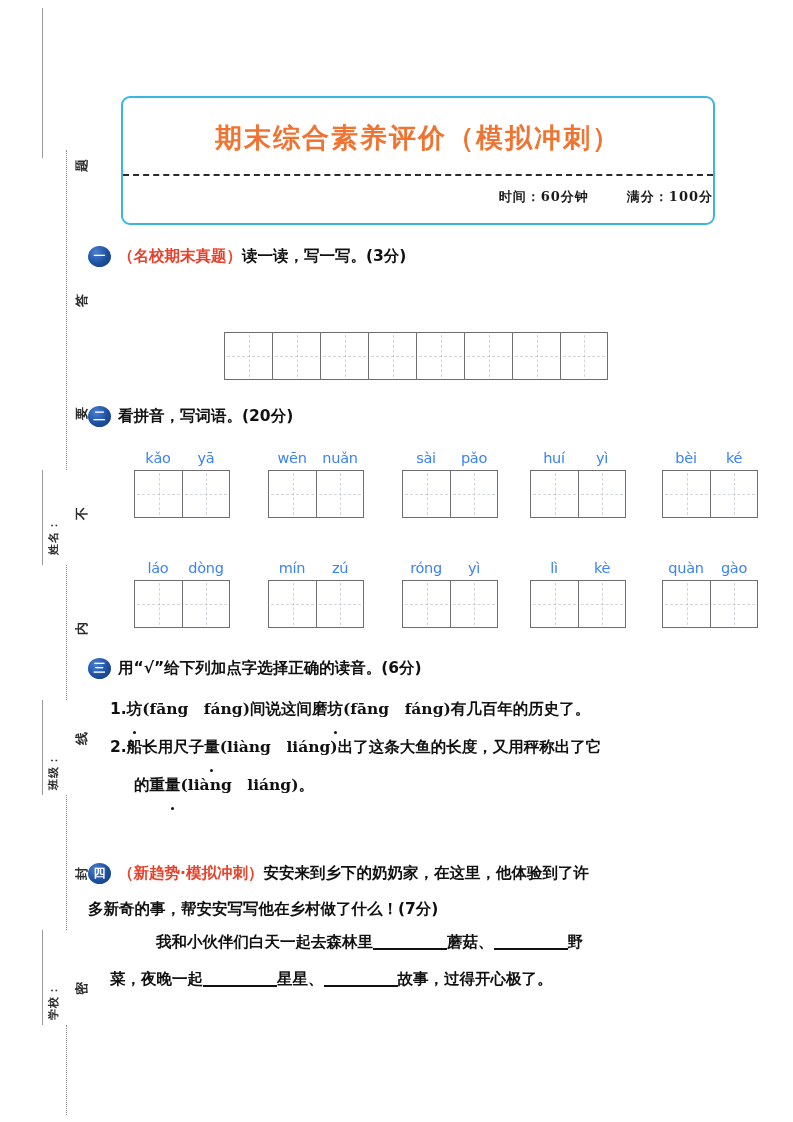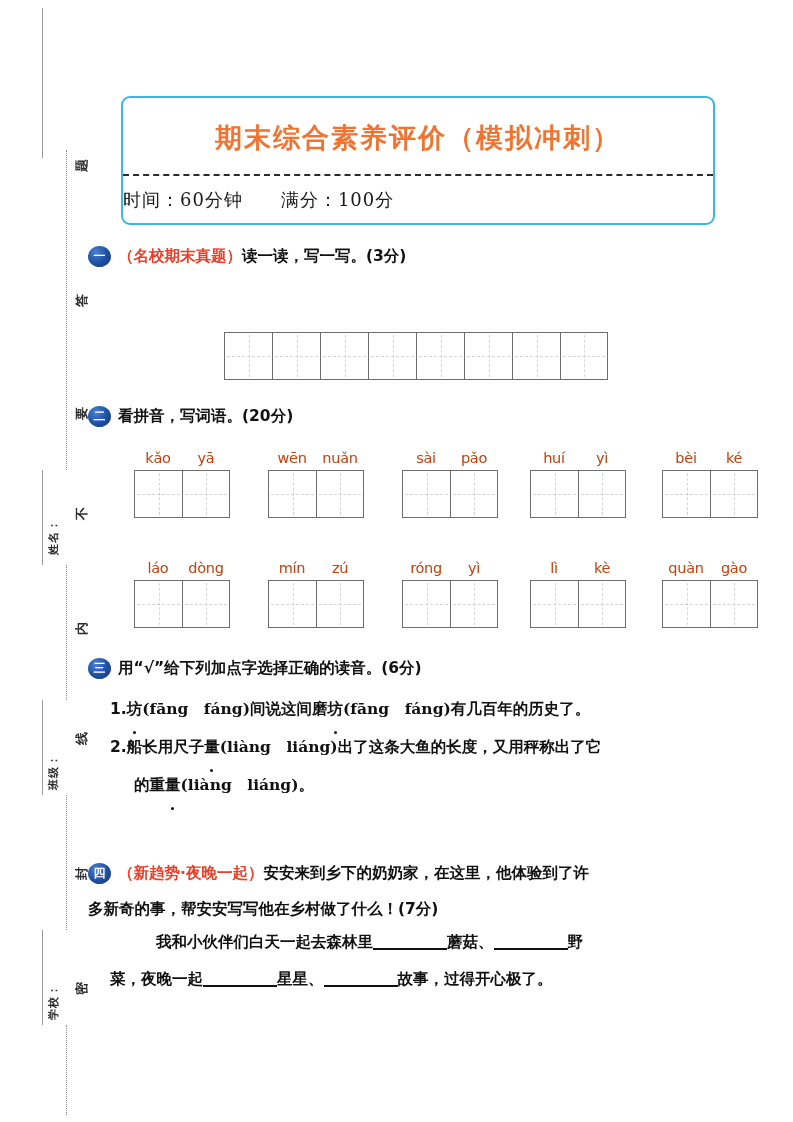--- a/index.html
+++ b/index.html
@@ -88,26 +88,26 @@
   #title-divider {
     position: absolute;
     left: 0; right: 0;
     top: 76px;
     border-top: 2px dashed #2b2b2b;
   }
   #title-meta {
     position: absolute;
     left: 0; right: 0;
     top: 90px;
-    text-align: left;
-    font-size: 18px;
+    text-align: right;
+    font-size: 13px;
     letter-spacing: 1px;
     color: #1a1a1a;
     font-family: "DejaVu Serif", "Liberation Serif", serif;
-    font-weight: normal;
+    font-weight: bold;
   }
   #title-meta .gap { display: inline-block; width: 38px; }
 
   
   .section {
     position: absolute;
     left: 0;
     width: 711px;
   }
   .sec-head {
@@ -201,21 +201,21 @@
     top: 50%; left: 2px; right: 2px;
     border-top: 1px dashed #aeb6bd;
   }
 
   
   .py-group { position: absolute; }
   .py-labels {
     display: flex;
     font-family: "DejaVu Sans", "Liberation Sans", sans-serif;
     font-size: 14.5px;
-    color: #c2410c;
+    color: #3b82f6;
     margin-bottom: 4px;
   }
   .py-labels span {
     width: 48px;
     text-align: center;
     letter-spacing: -0.3px;
   }
   .py-cells { display: flex; }
 </style>
 </head>
@@ -386,21 +386,21 @@
     </div>
     <div id="sec3-items" style="margin-top:8px;padding-left:28px;">
         <div class="qline"><span class="idx">1.</span><span class="dotted-char">坊</span><span>(fāng　fáng)间说这间磨</span><span class="dotted-char">坊</span><span>(fāng　fáng)有几百年的历史了。</span></div>
         <div class="qline"><span class="idx">2.</span><span>船长用尺子</span><span class="dotted-char">量</span><span>(liàng　liáng)出了这条大鱼的长度，又用秤称出了它</span></div>
         <div class="qline" style="padding-left: 24px;"><span>的重</span><span class="dotted-char">量</span><span>(liàng　liáng)。</span></div>
       </div>
   </div>
 
   <div class="section" style="top:860px;">
     <div class="sec-head">
-      <span class="sec-badge">四</span><span class="tag-red">（新趋势·夜晚一起）</span><span>安安来到乡下的奶奶家，在这里，他体验到了许</span>
+      <span class="sec-badge">四</span><span class="tag-red">（新趋势·模拟冲刺）</span><span>安安来到乡下的奶奶家，在这里，他体验到了许</span>
     </div>
     <div class="sec-head" style="padding-left:6px;margin-top:9px;">
       <span>多新奇的事，帮安安写写他在乡村做了什么！(7分)</span>
     </div>
 
 
     <div class="qline" style="padding-left:74px;">
       <span>我和小伙伴们白天一起去森林里</span><span class="blank-line"></span><span>蘑菇、</span><span class="blank-line"></span><span>野</span>
     </div>
 

